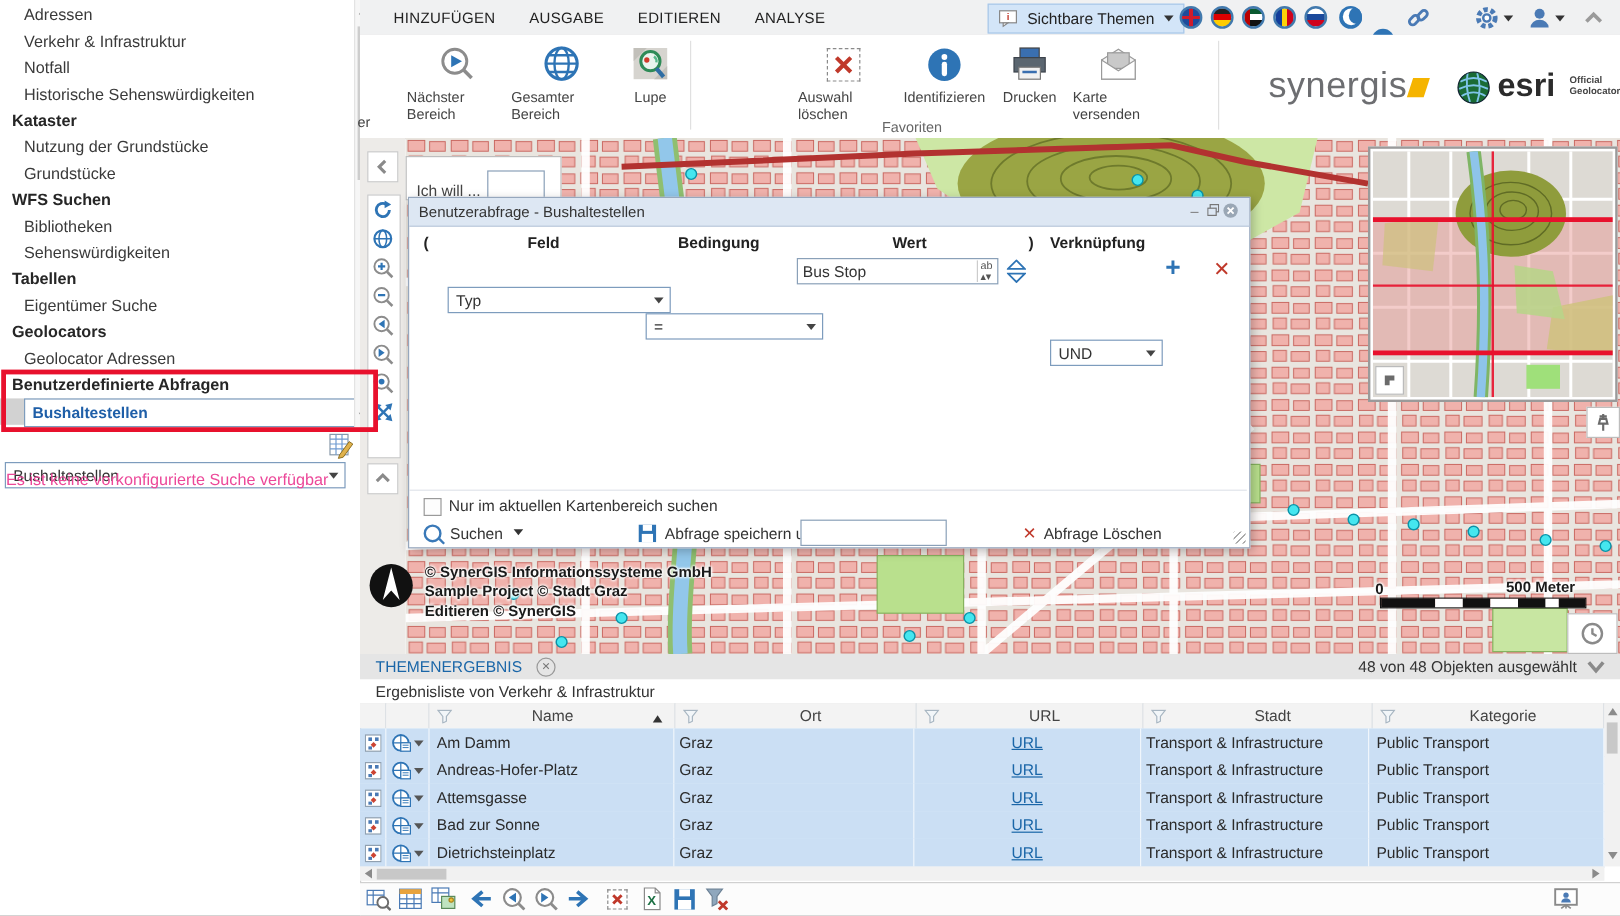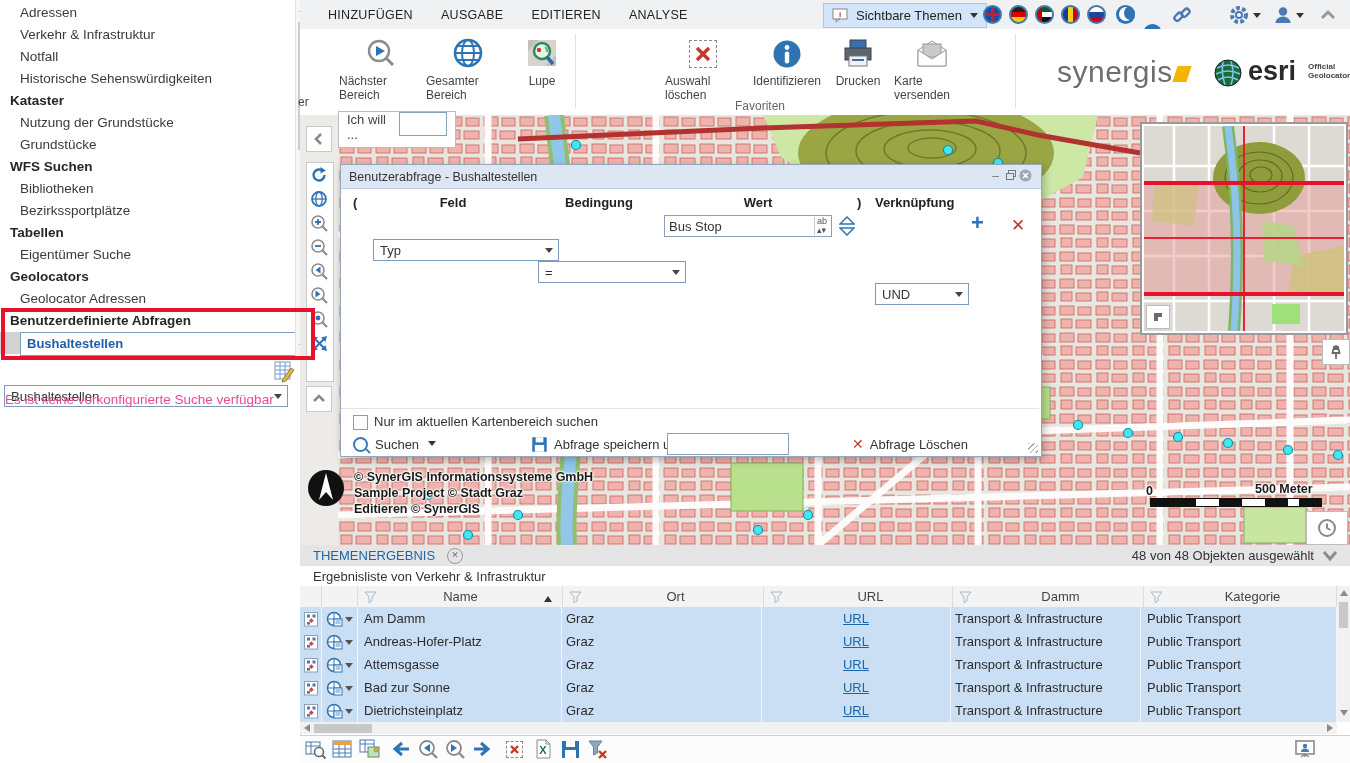--- a/index.html
+++ b/index.html
@@ -93,21 +93,21 @@
     <div class="ab sel-row-bg" style="top:332px"></div>
     <div class="ab ti" style="top:2px">Adressen</div>
     <div class="ab ti" style="top:24px">Verkehr &amp; Infrastruktur</div>
     <div class="ab ti" style="top:46px">Notfall</div>
     <div class="ab ti" style="top:68px">Historische Sehenswürdigkeiten</div>
     <div class="ab ti ts" style="top:90px">Kataster</div>
     <div class="ab ti" style="top:112px">Nutzung der Grundstücke</div>
     <div class="ab ti" style="top:134px">Grundstücke</div>
     <div class="ab ti ts" style="top:156px">WFS Suchen</div>
     <div class="ab ti" style="top:178px">Bibliotheken</div>
-    <div class="ab ti" style="top:200px">Bezirkssportplätze</div>
+    <div class="ab ti" style="top:200px">Sehenswürdigkeiten</div>
     <div class="ab ti ts" style="top:222px">Tabellen</div>
     <div class="ab ti" style="top:244px">Eigentümer Suche</div>
     <div class="ab ti ts" style="top:266px">Geolocators</div>
     <div class="ab ti" style="top:288px">Geolocator Adressen</div>
     <div class="ab ti ts" style="top:310px">Benutzerdefinierte Abfragen</div>
     <div class="ab ti sel" style="top:332px">Bushaltestellen</div>
 
     <div class="ab sb-scroll" style="left:295px;top:0;width:14px;height:358px">
       <div class="ab arr up" style="left:3px;top:6px"></div>
       <div class="ab sb-thumb" style="left:2px;top:22px;width:10px;height:128px"></div>
@@ -408,21 +408,21 @@
           <polygon points="17,17 11,15.5 15.5,11" fill="#2e74b5"></polygon>
         </svg>
       </div>
   </div>
   <div class="ab mtb mbtn" style="left:306px;top:386px">
     <svg width="14" height="14">
         <polyline points="2,9 7,4 12,9" fill="none" stroke="#8a8a8a" stroke-width="2.6"></polyline>
       </svg>
   </div>
 
-  <div class="ab panel" style="left:338px;top:111px;width:118px;height:37px;display:flex;align-items:flex-start;padding:0 8px;box-sizing:border-box">
+  <div class="ab panel" style="left:338px;top:130px;width:130px;height:37px;display:flex;align-items:flex-end;padding:0 8px;box-sizing:border-box">
     <span style="color:#444">Ich will ...</span>
     <input class="inp" style="width: 48px; height: 24px; margin-left: 6px;">
   </div>
 
   <div class="ab dlg">
     <div class="dlg-title">
       <span>Benutzerabfrage - Bushaltestellen</span>
       <span style="margin-left:auto;display:flex">
         <span class="winbtn">–</span>
         <span class="winbtn"><svg width="10" height="10">
@@ -582,21 +582,21 @@
     <div class="hcell" style="width:188px">
       <svg class="funnel" width="13" height="12">
           <path d="M1 1 H12 L8 6 V10 L5 11.5 V6 Z" fill="#f2f6f9" stroke="#a8b6c2"></path>
         </svg>
       <span style="flex:1;text-align:center">URL</span>
     </div>
     <div class="hcell" style="width:190px">
       <svg class="funnel" width="13" height="12">
           <path d="M1 1 H12 L8 6 V10 L5 11.5 V6 Z" fill="#f2f6f9" stroke="#a8b6c2"></path>
         </svg>
-      <span style="flex:1;text-align:center">Damm</span>
+      <span style="flex:1;text-align:center">Stadt</span>
     </div>
     <div class="hcell" style="flex:1">
       <svg class="funnel" width="13" height="12">
           <path d="M1 1 H12 L8 6 V10 L5 11.5 V6 Z" fill="#f2f6f9" stroke="#a8b6c2"></path>
         </svg>
       <span style="flex:1;text-align:center">Kategorie</span>
     </div>
   </div>
 
   <div class="ab row" style="left:300px;top:607px;width:1037px;height:23px;display:flex">

